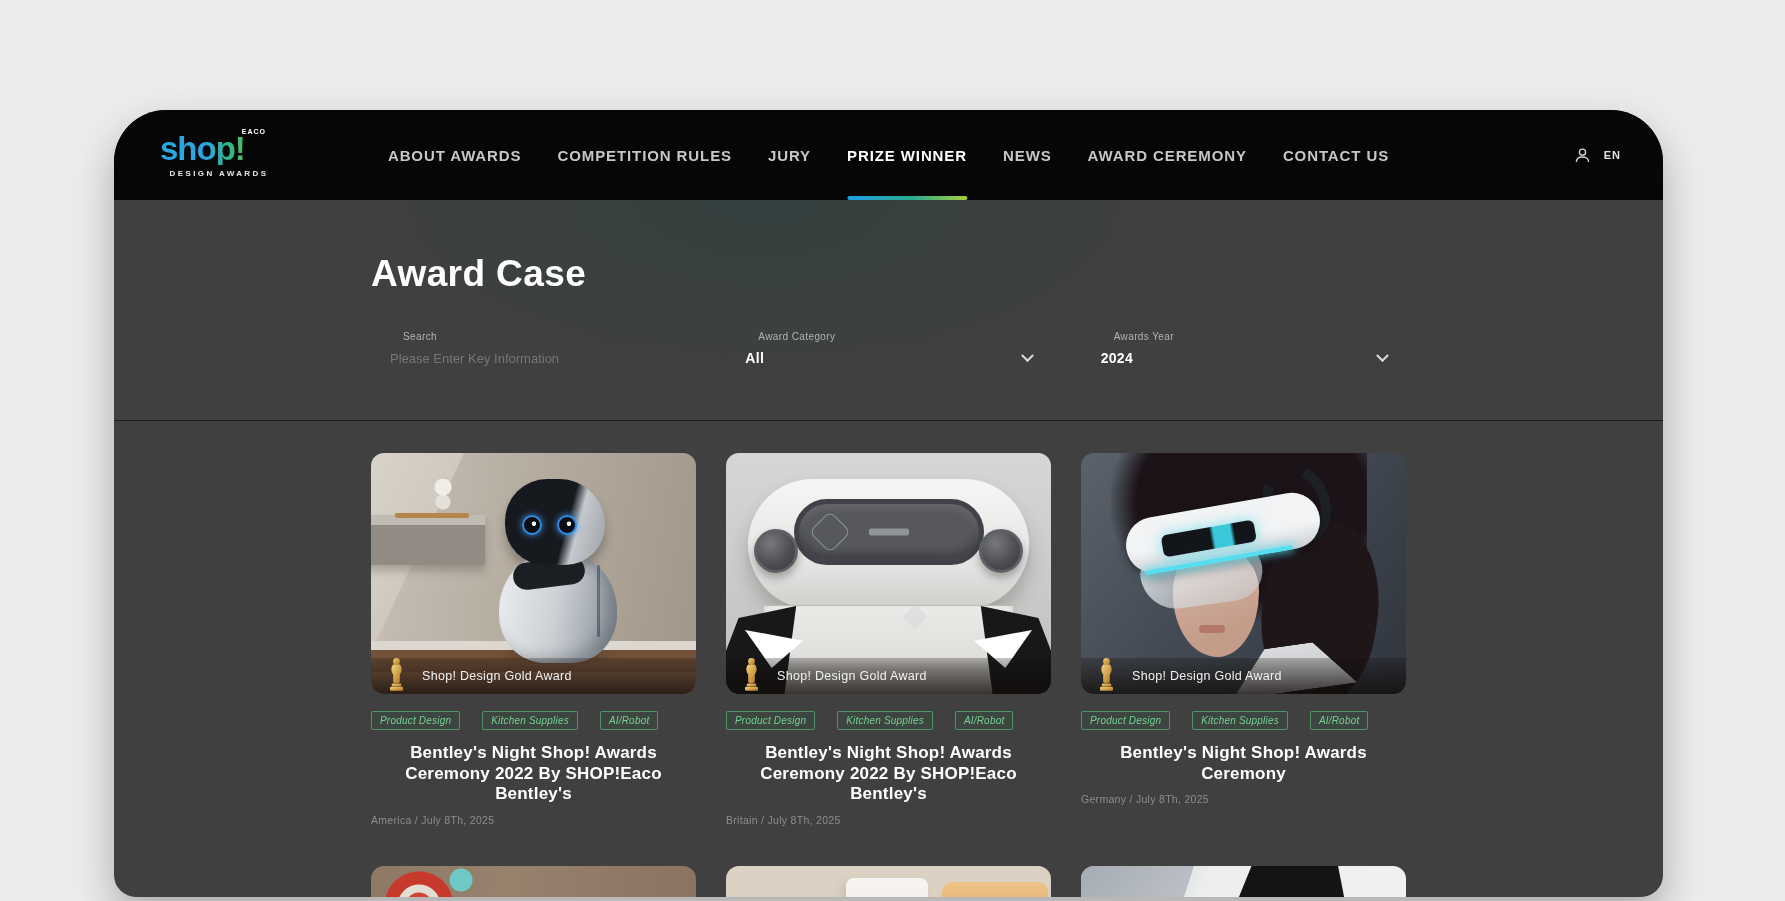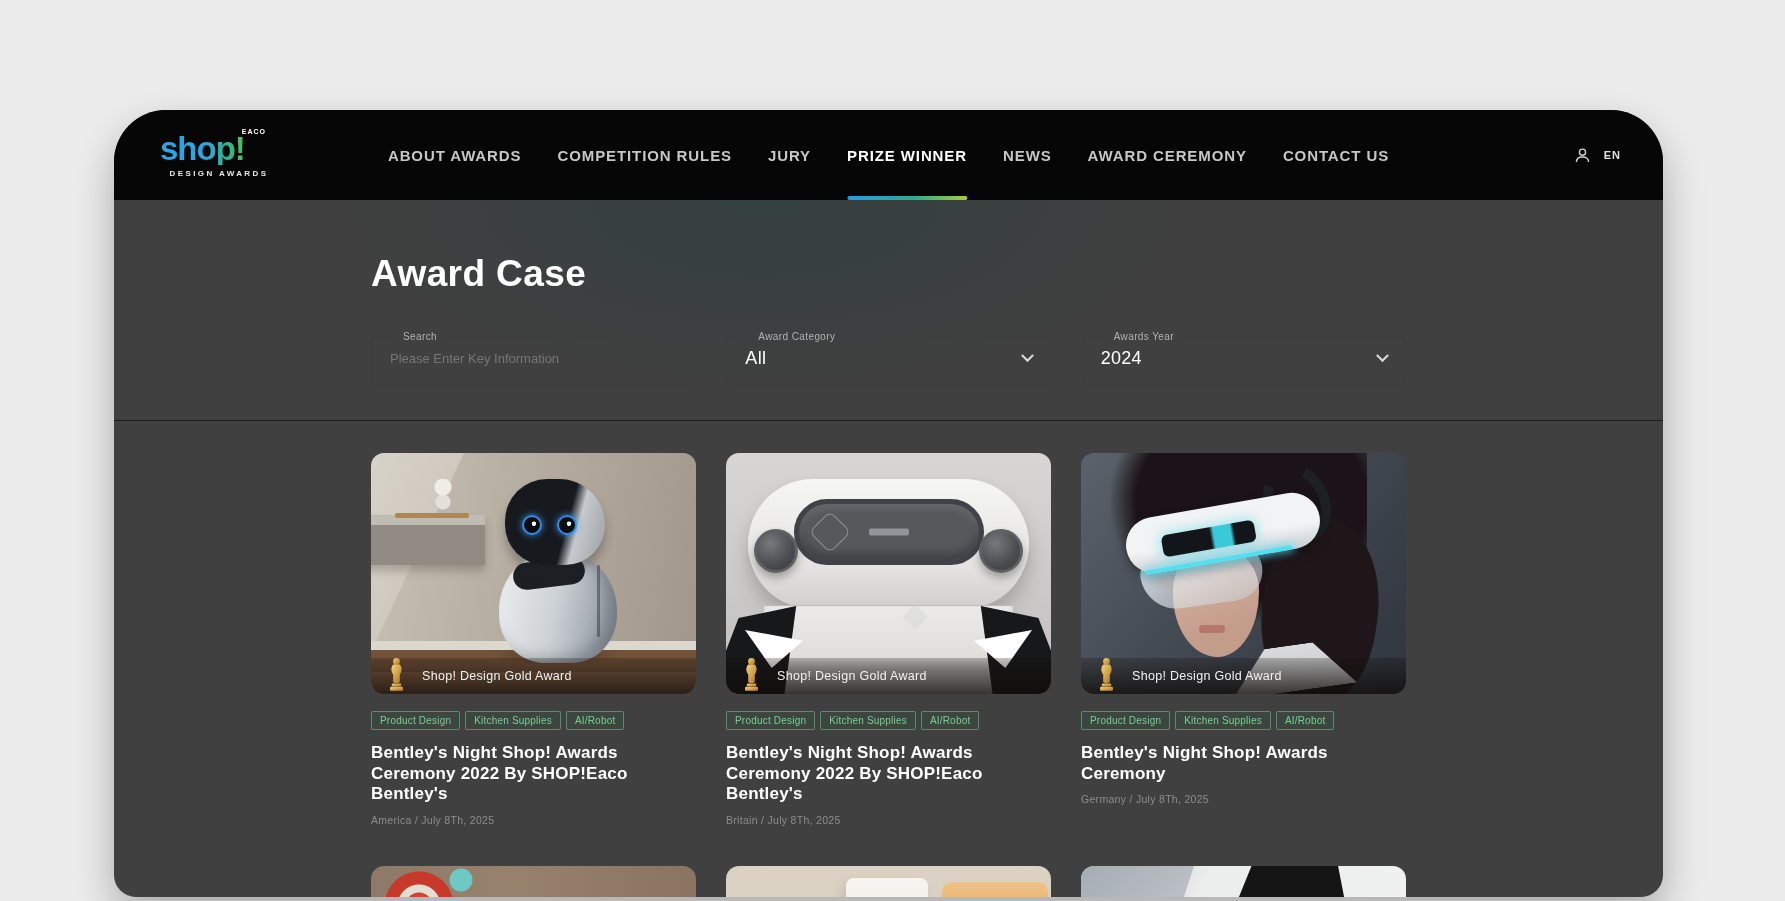--- a/index.html
+++ b/index.html
@@ -45,45 +45,45 @@
 
   .filters { display:flex; gap:31px; margin-top:36px; padding-bottom:35px; }
   .filter { width:325px; height:54px; border:1px solid #3e3e41; border-radius:5px;
             padding:0 18px; background:transparent; }
   .filter legend { font-size:10px; color:#b2b2b2; letter-spacing:.4px;
                    margin-left:6px; padding:0 7px; }
   .filter-row { display:flex; align-items:center; height:32px; cursor:pointer; }
   .filter input { flex:1; background:transparent; border:none; outline:none;
                   color:#fff; font-size:13px; font-family:inherit; }
   .filter input::placeholder { color:#767676; }
-  .filter-value { font-size:18px; font-weight:400; color:#fff; letter-spacing:.3px; }
+  .filter-value { font-size:14px; font-weight:700; color:#fff; letter-spacing:.3px; }
   .chevron-down { margin-left:auto; width:9px; height:9px; border-right:2px solid #dcdcdc;
                   border-bottom:2px solid #dcdcdc; transform:rotate(45deg) translate(-2px,-2px); }
 
   .divider { height:1px; background:#1d1d1f; border:none; }
 
   
   .cards { padding:32px 257px 0; display:grid; grid-template-columns:repeat(3,325px);
            column-gap:30px; row-gap:40px; }
   .card { width:325px; cursor:pointer; }
   .card-img { position:relative; height:241px; overflow:hidden; background:#1c1c1e;border-radius:13px; }
   .card-img > div { position:absolute; }
 
   .badge-bar { position:absolute; left:0; right:0; bottom:0; height:36px;
                background:linear-gradient(180deg, rgba(18,14,10,.25), rgba(16,12,9,.78));
                display:flex; align-items:center; z-index:9; }
   .trophy-icon { position:absolute; left:15px; bottom:2px; width:21px; height:36px; }
   .badge-text { margin-left:51px; font-size:12.5px; color:#f2f2f2; letter-spacing:.3px; }
 
-  .tags { display:flex; gap:5px; margin-top:17px; }
+  .tags { display:flex; gap:22px; margin-top:17px;font-style:italic; }
   .tag { font-size:10px; color:#74d190; border:1px solid rgba(94,193,128,.62);
          background:rgba(40,110,70,.12); padding:3px 8px; border-radius:2px; letter-spacing:.2px; }
 
   .card-title { margin-top:13px; font-size:17px; font-weight:800; color:#fff;
-                line-height:20.5px; letter-spacing:.2px; }
+                line-height:20.5px; letter-spacing:.2px;text-align:center; }
   .card-meta { margin-top:9px; font-size:10.5px; color:#8c8c8c; letter-spacing:.3px; }
 
   
   .img-robot { background:
       radial-gradient(95px 14px at 57% 84%, rgba(40,30,20,.45), transparent 70%),
       linear-gradient(180deg, transparent 0 188px, #dcd8d0 188px 197px, #74523a 197px 219px, #8a6448 219px 241px),
       linear-gradient(115deg, #d8d3ca 0%, #cfc9bf 21%, rgba(0,0,0,0) 21.5%),
       linear-gradient(100deg, #c8c1b6 0%, #b2a89c 55%, #a1968a 100%); }
   .img-robot::before { content:""; position:absolute; left:-8px; top:62px; width:122px; height:50px;
       background:linear-gradient(180deg,#c0bbb3 0 10px,#918b83 10px 100%);

